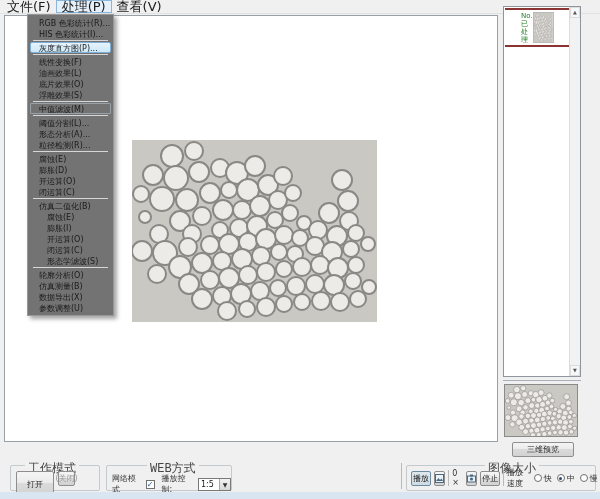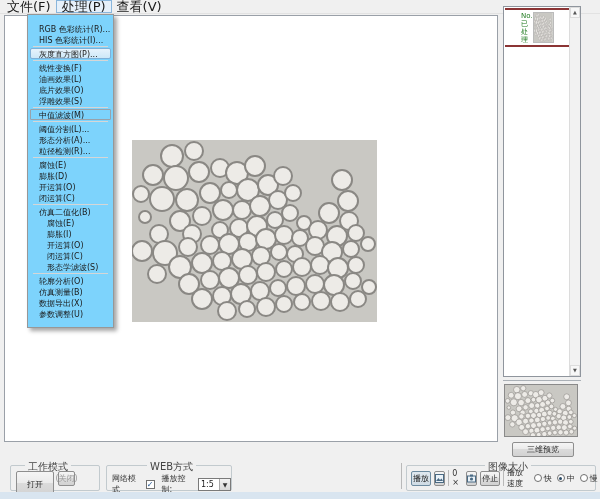--- a/index.html
+++ b/index.html
@@ -14,22 +14,22 @@
     background:#f0f0f0; border-bottom:1px solid #e2e2e2; display:flex; align-items:stretch; padding-left:2px; }
   .menubar .mitem { padding:1px 5px; display:flex; align-items:center; font-size:13px; cursor:default; }
   .menubar .mitem.open { background:#e6f0fa; border:1px solid #8ab6dc; }
   
   .canvas { position:absolute; left:4px; top:15px; width:494px; height:427px;
     background:#ffffff; border:1px solid #9aa0a8; }
   .main-image { position:absolute; left:127px; top:124px; width:245px; height:182px; }
   .main-image svg, .thumb svg { display:block; width:100%; height:100%; }
   
   .dropdown { position:absolute; left:27px; top:14px; width:87px;
-    background:#7dd3fc; border:1px solid #979797; box-shadow:3px 3px 4px rgba(0,0,0,.35);
-    padding:8px 2px; z-index:50; }
+    background:#737373; border:1px solid #979797; box-shadow:3px 3px 4px rgba(0,0,0,.35);
+    padding:2px 2px; z-index:50; }
   .dropdown .item { height:11px; line-height:11px; font-size:8px; padding:0 4px 0 8px;
     white-space:nowrap; overflow:hidden; cursor:default; border:1px solid transparent; }
   .dropdown .item.indent { padding-left:16px; }
   .dropdown .item.hl { background:linear-gradient(#e7f3fc,#cde8f8); border:1px solid #7fb0d8; border-radius:2px; }
   .dropdown .item.framed { border:1px solid #98a2ab; border-radius:1px; }
   .dropdown .sep { height:1px; background:#d6d6d6; margin:1px 3px; }
   
   .listbox { position:absolute; left:503px; top:6px; width:78px; height:371px;
     background:#ffffff; border:1px solid #8f959d; }
   .scrollbar { position:absolute; right:0; top:0; width:11px; height:100%;
@@ -47,21 +47,21 @@
   
   .btn { background:linear-gradient(#f5f5f5,#ebebeb 45%,#dbdbdb 46%,#d2d2d2);
     border:1px solid #8e8e8e; border-radius:2px; font-size:8px; color:#222;
     display:flex; align-items:center; justify-content:center; white-space:nowrap; cursor:default; }
   .btn.focused { border:1px solid #3c93d6; box-shadow:inset 0 0 0 1px #a9d9f5; }
   .btn.disabled { color:#9b9b9b; }
   .btn.pressed { background:linear-gradient(#dfe8ef,#cfdbe4); border-color:#6d8ba0; }
   
   .bottombar { position:absolute; left:0; top:459px; width:600px; height:33px; }
   .groupbox { position:absolute; border:1px solid #c2cace; border-radius:2px; }
-  .legend { position:absolute; top:-6px; background:#f0f0f0; padding:0 3px; font-size:10px; color:#444; }
+  .legend { position:absolute; top:-6px; background:#f0f0f0; padding:0 3px; font-size:12px; color:#444;font-family:Liberation Mono, monospace; }
   .vdiv { position:absolute; width:1px; background:#b9b9b9; }
   .checkbox { width:9px; height:9px; background:#fff; border:1px solid #707070; display:inline-block;
     font-size:8px; line-height:8px; color:#1c4f8b; text-align:center; }
   .combo { background:#fff; border:1px solid #7a7a7a; display:flex; align-items:center;
     justify-content:space-between; padding:0 2px; font-size:8px; }
   .combo .arrow-btn { width:11px; height:11px; background:linear-gradient(#f2f2f2,#d8d8d8);
     border-left:1px solid #a8a8a8; font-size:6px; text-align:center; line-height:11px; color:#333; }
   .radio { width:8px; height:8px; border:1px solid #707070; border-radius:50%; background:#fff;
     display:inline-block; position:relative; vertical-align:middle; }
   .radio.sel::after { content:""; position:absolute; left:1.5px; top:1.5px; width:3px; height:3px;

